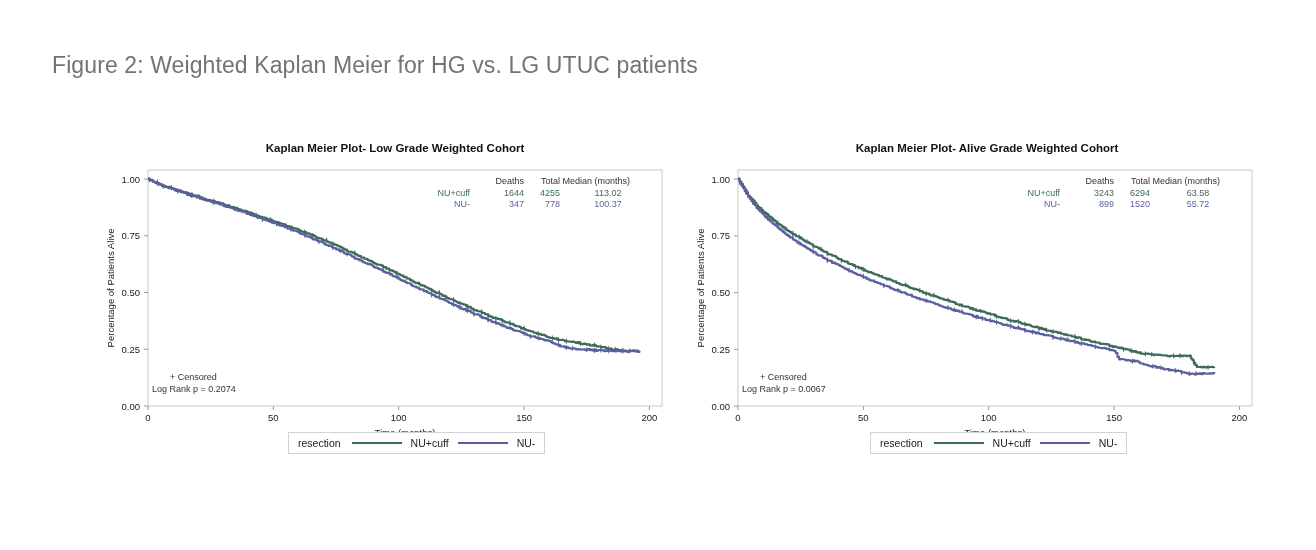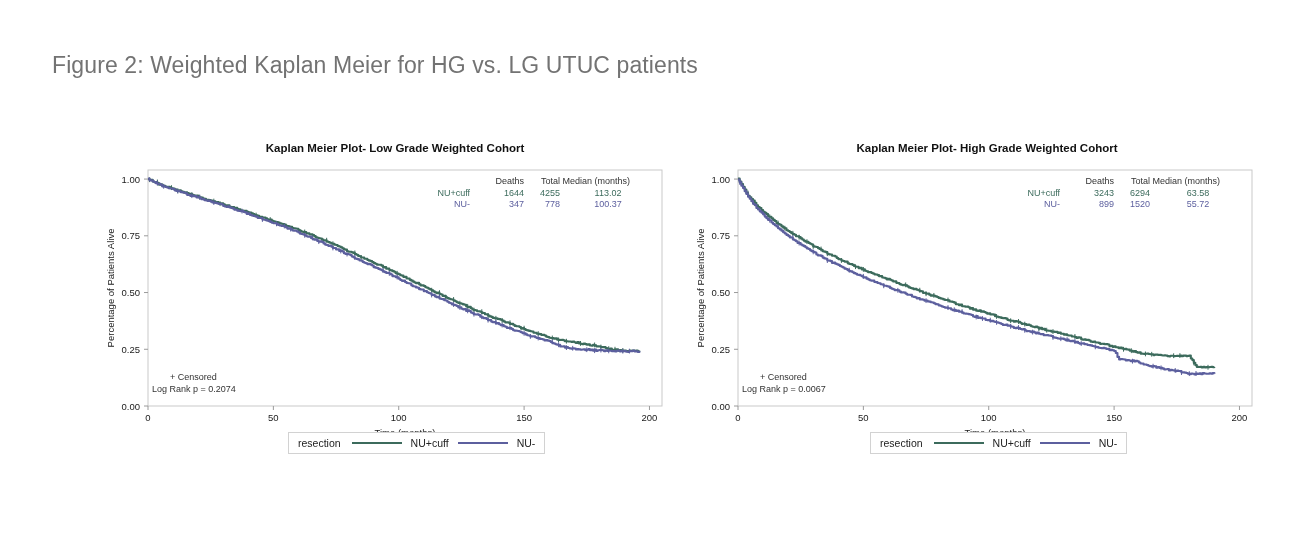--- a/index.html
+++ b/index.html
@@ -215,21 +215,21 @@
   <div class="legend-bar">
     <span class="legend-label">resection</span>
     <span class="legend-swatch" style="border-top-color:#3c6b5c"></span>
     <span>NU+cuff</span>
     <span class="legend-swatch" style="border-top-color:#5c5f9e"></span>
     <span>NU-</span>
   </div>
 </div>
 
 <div class="km-panel" id="panel-high">
-  <div class="panel-title">Kaplan Meier Plot- High Grade Weighted Cohort</div>
+  <div class="panel-title">Kaplan Meier Plot- Alive Grade Weighted Cohort</div>
   <svg class="plot-svg" id="svg-high" width="580" height="290">
       <rect x="58" y="14" width="514" height="236" fill="#fff" stroke="#c9c9c9" stroke-width="1"></rect>
       <line x1="54" y1="250" x2="58" y2="250" stroke="#9a9a9a" stroke-width="1"></line>
       <text x="50" y="253.5" text-anchor="end" font-size="9.5" fill="#1a1a1a" font-family="&quot;Liberation Sans&quot;, sans-serif">0.00</text>
       <line x1="54" y1="193.26923076923077" x2="58" y2="193.26923076923077" stroke="#9a9a9a" stroke-width="1"></line>
       <text x="50" y="196.76923076923077" text-anchor="end" font-size="9.5" fill="#1a1a1a" font-family="&quot;Liberation Sans&quot;, sans-serif">0.25</text>
       <line x1="54" y1="136.53846153846155" x2="58" y2="136.53846153846155" stroke="#9a9a9a" stroke-width="1"></line>
       <text x="50" y="140.03846153846155" text-anchor="end" font-size="9.5" fill="#1a1a1a" font-family="&quot;Liberation Sans&quot;, sans-serif">0.50</text>
       <line x1="54" y1="79.80769230769232" x2="58" y2="79.80769230769232" stroke="#9a9a9a" stroke-width="1"></line>
       <text x="50" y="83.30769230769232" text-anchor="end" font-size="9.5" fill="#1a1a1a" font-family="&quot;Liberation Sans&quot;, sans-serif">0.75</text>

